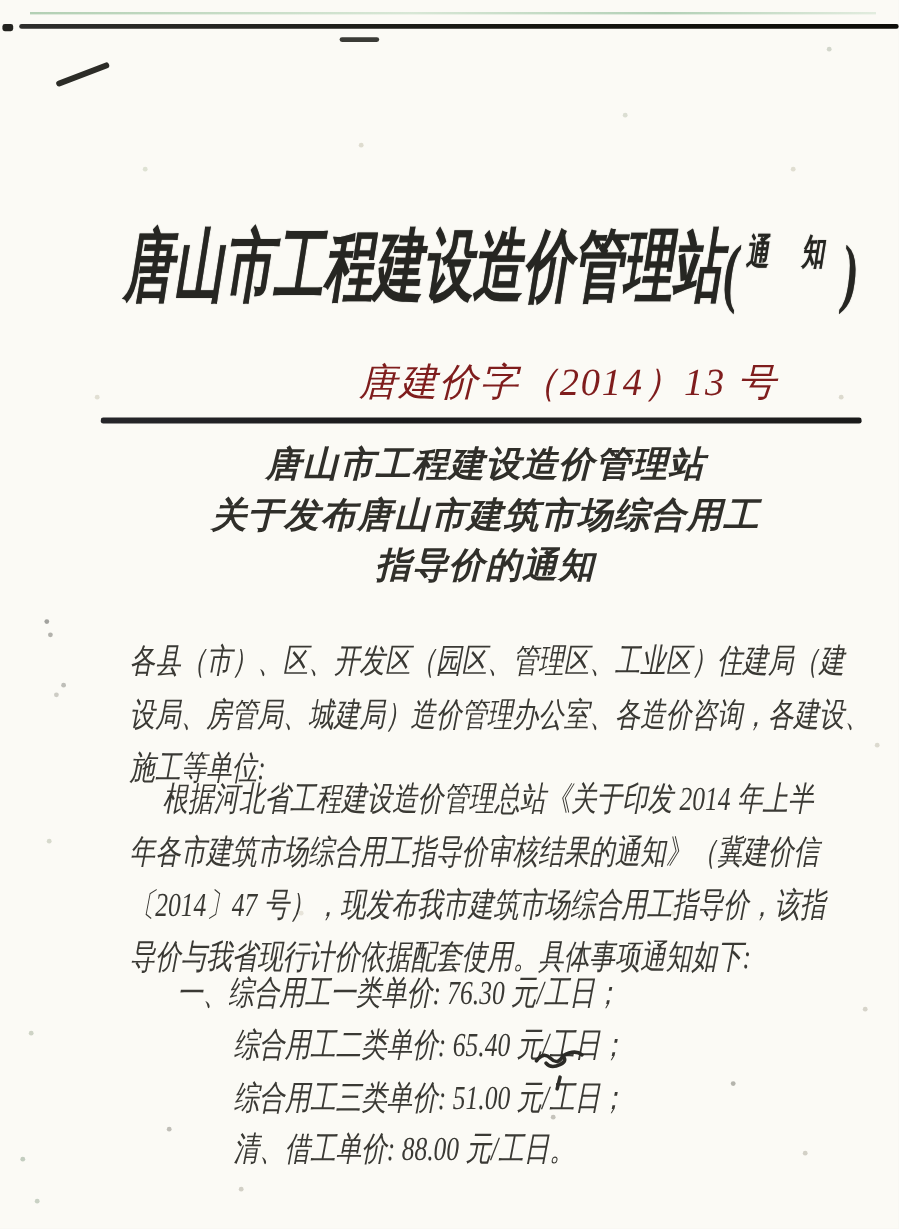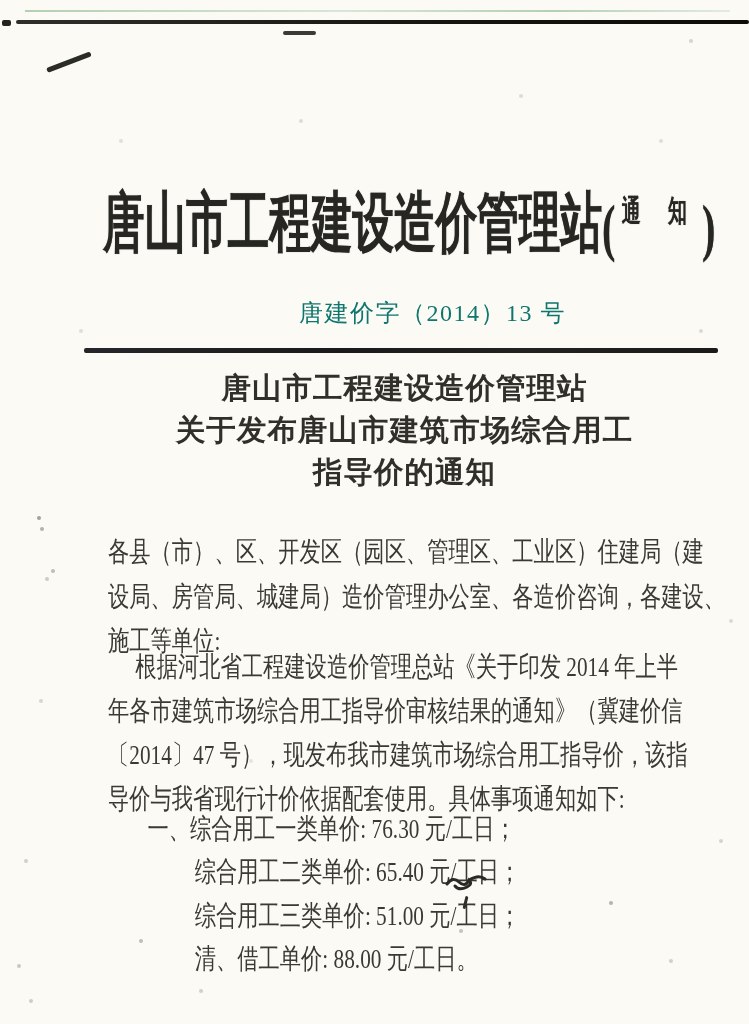--- a/index.html
+++ b/index.html
@@ -8,20 +8,21 @@
     background:#efeee9;
     font-family:"Liberation Serif","DejaVu Serif",serif;
     overflow:hidden;
   }
   .page{
     position:relative;
     width:749px;height:1024px;
     background:#fbfaf5;
     overflow:hidden;
     color:#35342f;
+    font-style:italic;
   }
   
   .topline-green{
     position:absolute;left:25px;top:10px;width:705px;height:2px;
     background:linear-gradient(to right,rgba(140,185,145,.65),rgba(150,195,155,.35) 45%,rgba(130,180,140,.6) 75%,rgba(150,195,155,.25));
   }
   .topline{
     position:absolute;left:16px;top:20px;width:733px;height:4px;
     background:linear-gradient(to right,#2e2e2c,#15150f 60%,#0d0d08);
     border-radius:2px;
@@ -78,21 +79,21 @@
   }
   .letterhead .main{font-size:66px;}
   .letterhead .paren{font-size:64px;font-weight:600;vertical-align:-4px;}
   .letterhead .anno{
     font-size:30px;letter-spacing:18px;font-weight:600;
     position:relative;top:-24px;margin:0 6px 0 10px;
   }
   
   .doc-number{
     position:absolute;left:299px;top:297px;
-    font-size:24px;letter-spacing:1.5px;color:#0f766e;
+    font-size:32px;letter-spacing:1.5px;color:#7f1d1d;
     white-space:nowrap;
   }
   
   .rule{
     position:absolute;left:84px;top:348px;width:634px;height:5px;
     background:linear-gradient(to right,#26262a,#1a1a1c 40%,#222 70%,#1a1a1a);
     border-radius:2px;
   }
   
   .notice-title{

